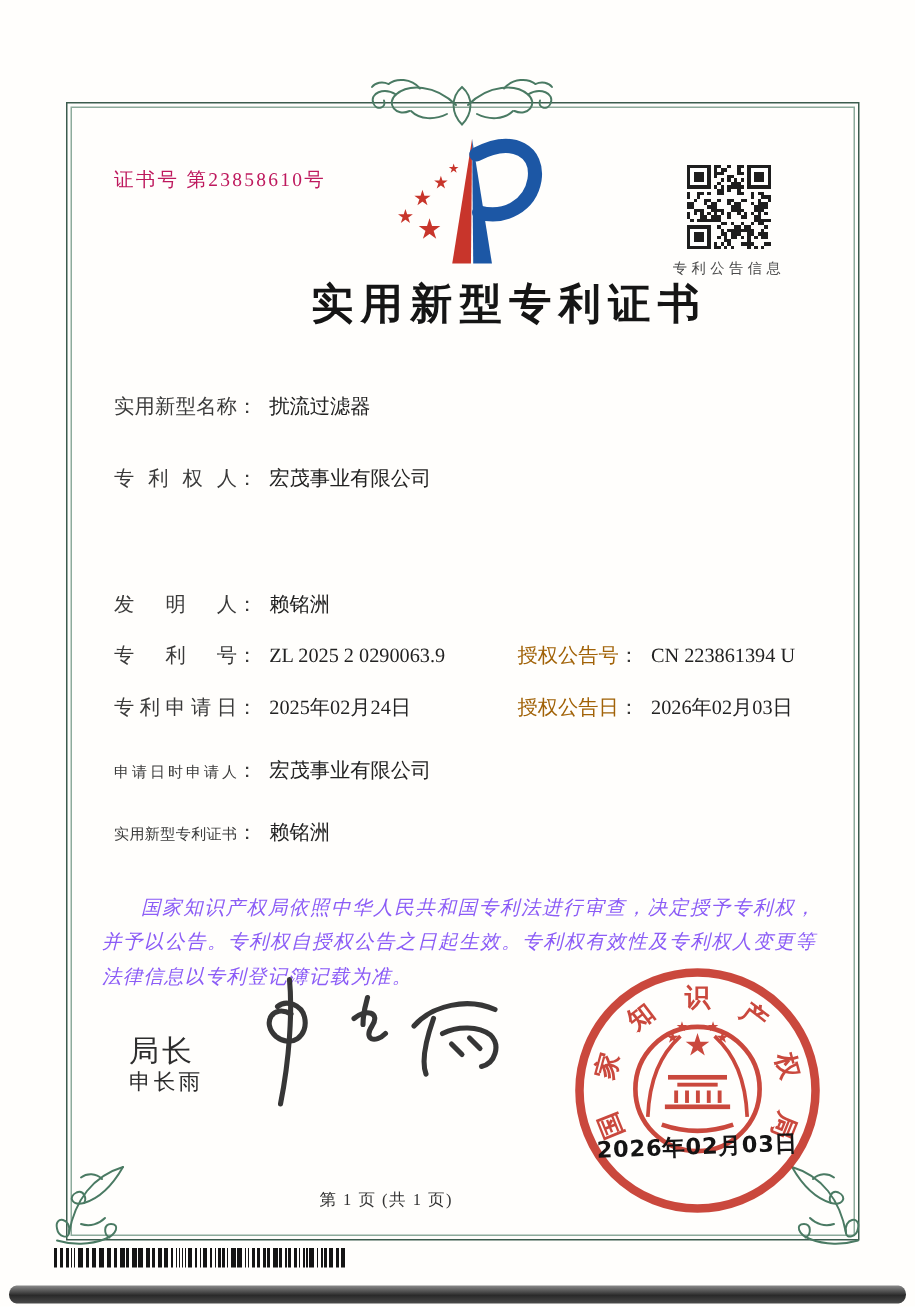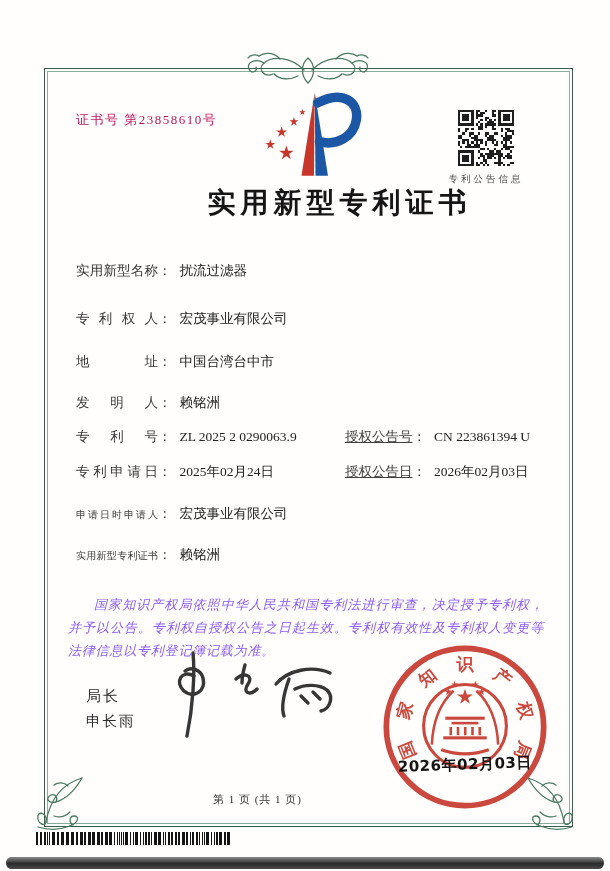--- a/index.html
+++ b/index.html
@@ -44,34 +44,34 @@
   
   .row { position:absolute; left:76px; font-size:13.5px; color:#333; white-space:nowrap; }
   .rrow { position:absolute; left:345px; font-size:13.5px; color:#333; white-space:nowrap; }
   .flabel {
     display:inline-block; width:82px; text-align:justify; text-align-last:justify;
     color:#3a3a3a;
   }
   .flabel.small { font-size:10px; width:82px; }
   .colon { margin-right:8px; color:#3a3a3a; }
   .fvalue { color:#222;margin-top:40px; }
-  .rlabel { color:#404040;text-decoration:underline; }
+  .rlabel { color:#a16207; }
 
   
   .statement {
     position:absolute; left:68px; top:594px; width:476px;
     font-size:13px; font-style:italic; line-height:1.75;
     letter-spacing:0.8px; color:#8b5cf6; text-indent:2em; text-align:justify;
   }
 
   
   .director-title {
     position:absolute; left:86px; top:687px;
     font-family:"Liberation Sans","DejaVu Sans",sans-serif;
-    font-size:15px; letter-spacing:2px; color:#2d2d2d;
+    font-size:20px; letter-spacing:2px; color:#2d2d2d;
   }
   .director-name {
     position:absolute; left:86px; top:712px;
     font-family:"Liberation Sans","DejaVu Sans",sans-serif;
     font-size:14.5px; letter-spacing:2px; color:#2d2d2d;
   }
   .signature { position:absolute; left:142px; top:648px; }
   .seal { position:absolute; left:377px; top:639px; }
 
   
@@ -367,23 +367,20 @@
   <div class="qr-label">专利公告信息</div>
 
   <div class="title">实用新型专利证书</div>
 
   <div class="row" style="top:262px">
     <span class="flabel">实用新型名称</span><span class="colon">：</span><span class="fvalue">扰流过滤器</span>
   </div>
   <div class="row" style="top:310px">
     <span class="flabel">专利权人</span><span class="colon">：</span><span class="fvalue">宏茂事业有限公司</span>
   </div>
-  <div class="row" style="top:353px">
-    <span class="flabel">地址</span><span class="colon">：</span><span class="fvalue">中国台湾台中市</span>
-  </div>
   <div class="row" style="top:394px">
     <span class="flabel">发明人</span><span class="colon">：</span><span class="fvalue">赖铭洲</span>
   </div>
   <div class="row" style="top:428px">
     <span class="flabel">专利号</span><span class="colon">：</span><span class="fvalue">ZL 2025 2 0290063.9</span>
   </div>
   <div class="row" style="top:463px">
     <span class="flabel">专利申请日</span><span class="colon">：</span><span class="fvalue">2025年02月24日</span>
   </div>
   <div class="row" style="top:505px">

